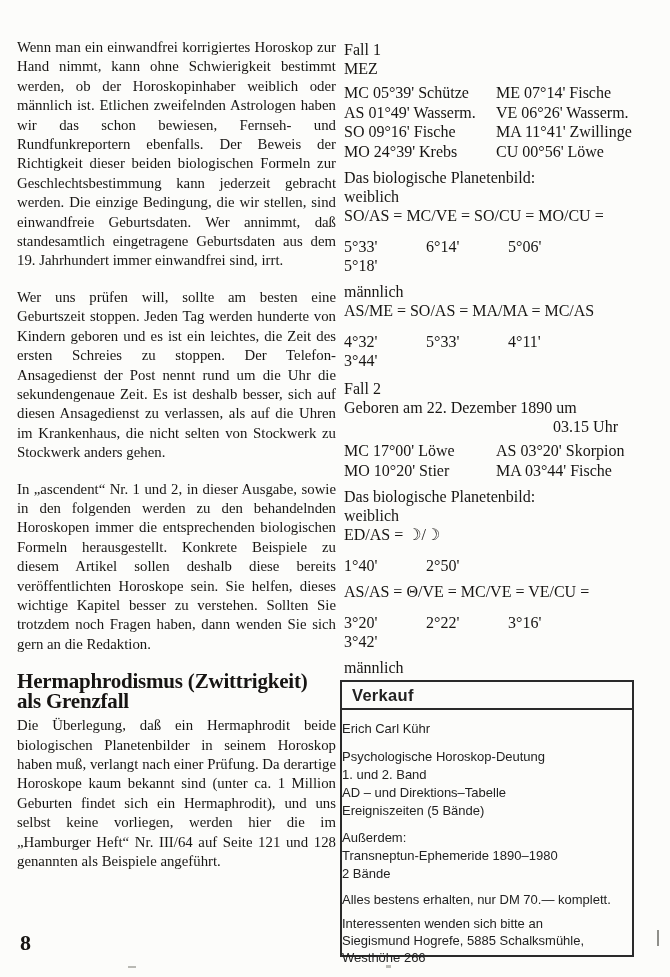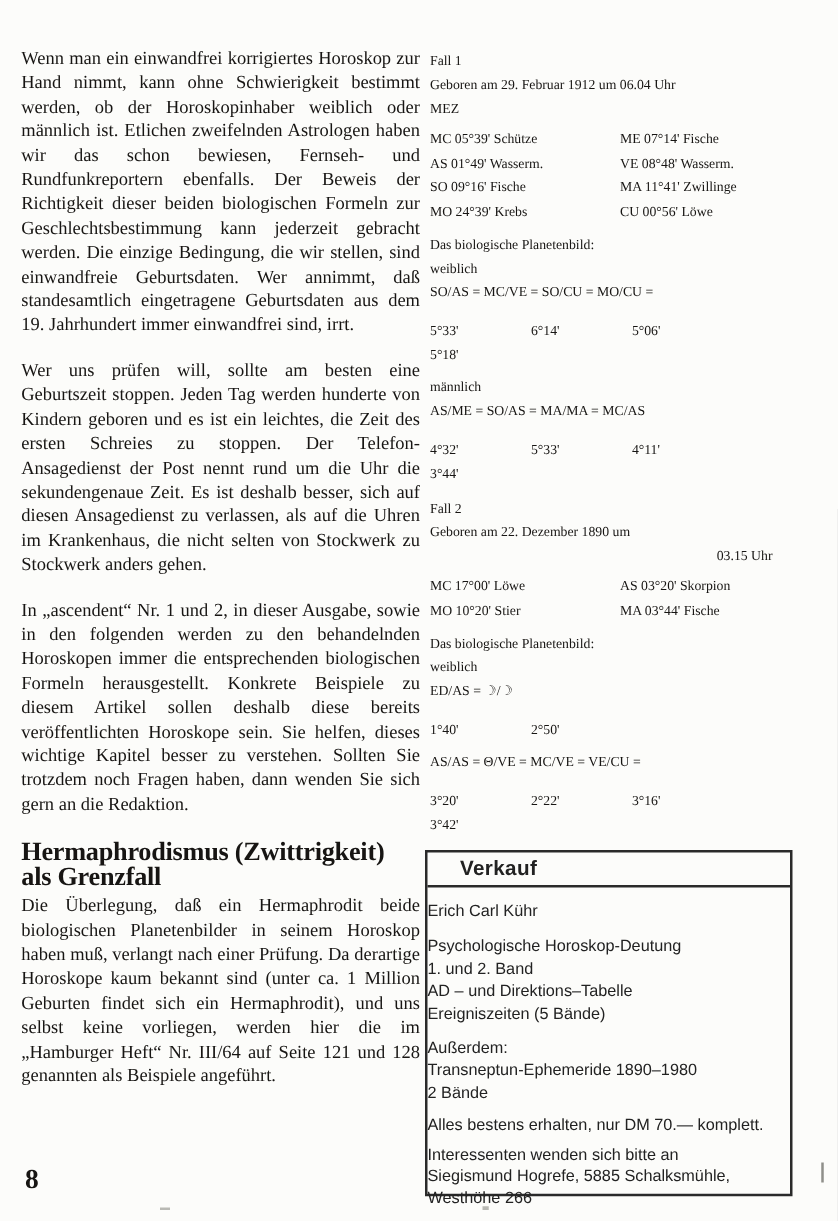--- a/index.html
+++ b/index.html
@@ -19,21 +19,21 @@
     font-weight:bold;font-size:21px;letter-spacing:-0.2px;
     margin:2px 0 5px 0;text-align:left;line-height:20px;
   }
   .page-number{
     position:absolute;left:20px;top:930px;
     font-size:22px;font-weight:bold;
   }
   
   .col-right{
     position:absolute;left:344px;top:40px;width:302px;
-    font-size:11px;line-height:19px;
+    font-size:16px;line-height:19px;
   }
   .fall-title{margin:0;}
   .birth-line{margin:0;}
   .birth-line.right{text-align:right;padding-right:28px;}
   .positions{margin:5px 0 7px 0;}
   .pos-row{display:flex;line-height:19.5px;}
   .pos-left{width:152px;flex:none;}
   .pos-right{flex:1;}
   .bio-heading{margin:3px 0 0 0;}
   .sex-label{margin:0;}
@@ -42,21 +42,21 @@
   .values{margin:12px 0 7px 0;}
   .values span{display:inline-block;width:78px;}
   .fall2-block{margin-top:9px;}
   
   .ad-box{
     position:absolute;left:340px;top:680px;width:294px;height:277px;
     border:2px solid #2a2a2a;background:#fcfcfa;box-sizing:border-box;
     font-family:"Liberation Sans","DejaVu Sans",sans-serif;color:#222;
   }
   .ad-title-row{
-    border-bottom:2px solid #2a2a2a;padding:4px 10px 3px 26px;
+    border-bottom:2px solid #2a2a2a;padding:4px 10px 3px 10px;
     font-size:16.5px;font-weight:bold;letter-spacing:0.3px;
   }
   .ad-body{padding:8px 10px 0 0;font-size:13px;line-height:18px;}
   .ad-seller{margin:2px 0 10px 0;}
   .ad-group1 div{line-height:18px;}
   .ad-group2{margin-top:9px;}
   .ad-price{margin-top:8px;}
   .ad-contact{margin-top:6px;line-height:17px;}
   
   .speck{position:absolute;background:#b9b9b4;}
@@ -76,31 +76,30 @@
     <h2 class="section-heading">Hermaphrodismus (Zwittrigkeit) als Grenzfall</h2>
     <p>Die Überlegung, daß ein Hermaphrodit beide biologischen Planetenbilder in seinem Horoskop haben muß, verlangt nach einer Prüfung. Da derartige Horoskope kaum bekannt sind (unter ca. 1 Million Geburten findet sich ein Hermaphrodit), und uns selbst keine vorliegen, werden hier die im „Hamburger Heft“ Nr. III/64 auf Seite 121 und 128 genannten als Beispiele angeführt.</p>
   </div>
 
   <div class="page-number">8</div>
 
   <div class="col-right">
 
     <div>
       <p class="fall-title">Fall 1</p>
-      <p class="birth-line">Geboren am 29. Februar 1912 um 06.04 Uhr</p>
       <p class="birth-line">MEZ</p>
 
       <div class="positions">
         <div class="pos-row">
           <span class="pos-left">MC 05°39' Schütze</span>
           <span class="pos-right">ME 07°14' Fische</span>
         </div>
         <div class="pos-row">
           <span class="pos-left">AS 01°49' Wasserm.</span>
-          <span class="pos-right">VE 08°48' Wasserm.</span>
+          <span class="pos-right">VE 06°26' Wasserm.</span>
         </div>
         <div class="pos-row">
           <span class="pos-left">SO 09°16' Fische</span>
           <span class="pos-right">MA 11°41' Zwillinge</span>
         </div>
         <div class="pos-row">
           <span class="pos-left">MO 24°39' Krebs</span>
           <span class="pos-right">CU 00°56' Löwe</span>
         </div>
       </div>

